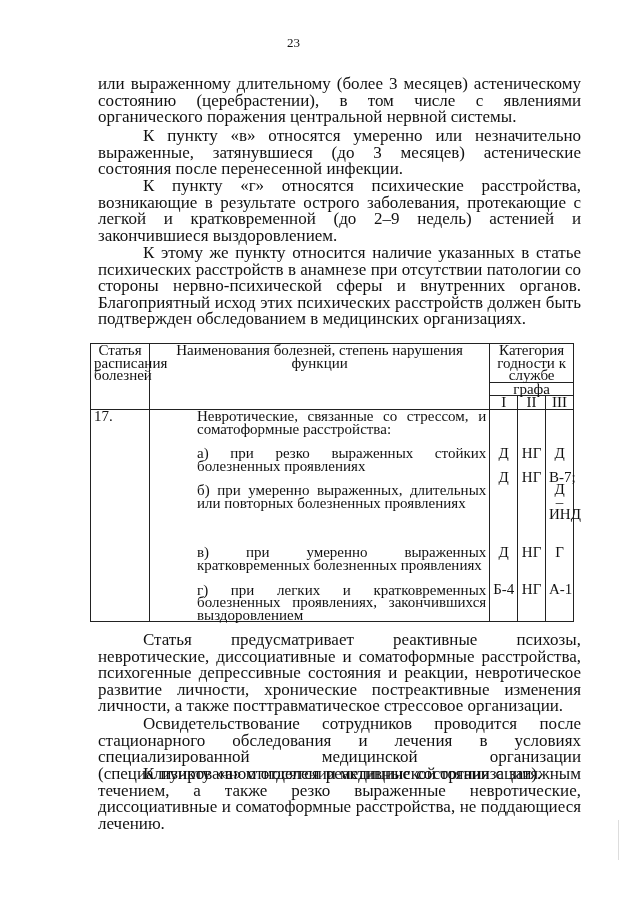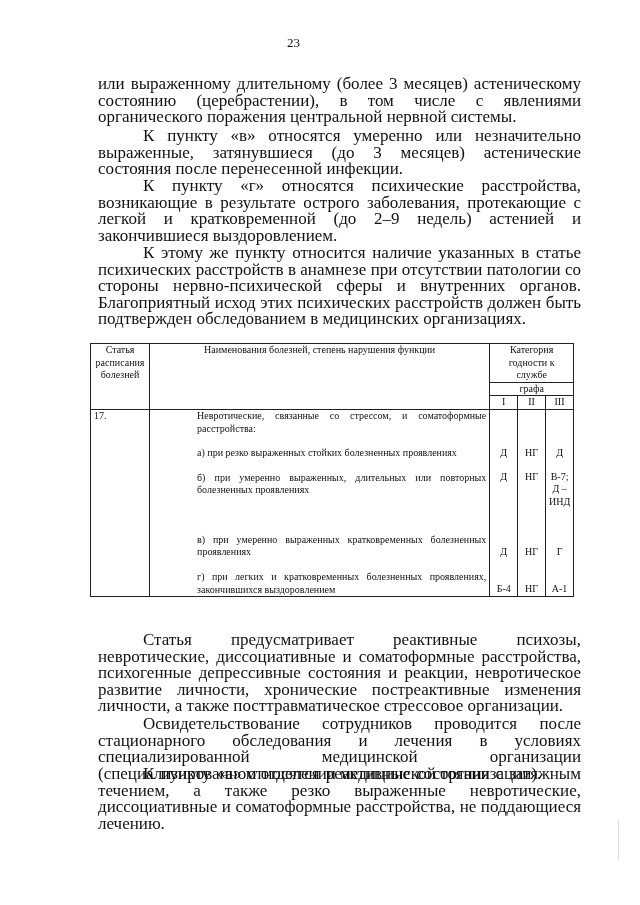--- a/index.html
+++ b/index.html
@@ -8,21 +8,21 @@
   .page-num { position: absolute; top: 35px; left: 0; width: 587px; text-align: center; font-size: 13px; }
   .para { position: absolute; left: 90px; width: 483px; font-size: 17px; line-height: 16.6px;
           text-align: justify; text-align-last: left; margin: 8px; }
   .indent { text-indent: 45px; }
   .p1 { top: 68px; }
   .p2 { top: 120px; }
   .p3 { top: 170px; }
   .p4 { top: 237px; }
 
   table.dis { position: absolute; left: 90px; top: 343px; width: 484px; border-collapse: collapse;
-              font-size: 10px; line-height: 12.6px; table-layout: fixed; }
+              font-size: 15px; line-height: 12.6px; table-layout: fixed; }
   table.dis td { border-left: 1px solid #222; border-right: 1px solid #222; vertical-align: top; padding: 0 3px; }
   table.dis tr.h td { border-top: 1px solid #222; border-bottom: 1px solid #222; text-align: center; }
   table.dis .c1 { width: 55px; }
   table.dis .c2 { width: 317px; }
   table.dis .c3, table.dis .c4, table.dis .c5 { width: 26px; text-align: center; }
   .rowbody td { border-top: 1px solid #222; }
   .lastrow td { border-bottom: 1px solid #222; }
   .item-text { text-align: justify; text-align-last: left; margin-left: 44px; }
   .gap { height: 12px; }
 

